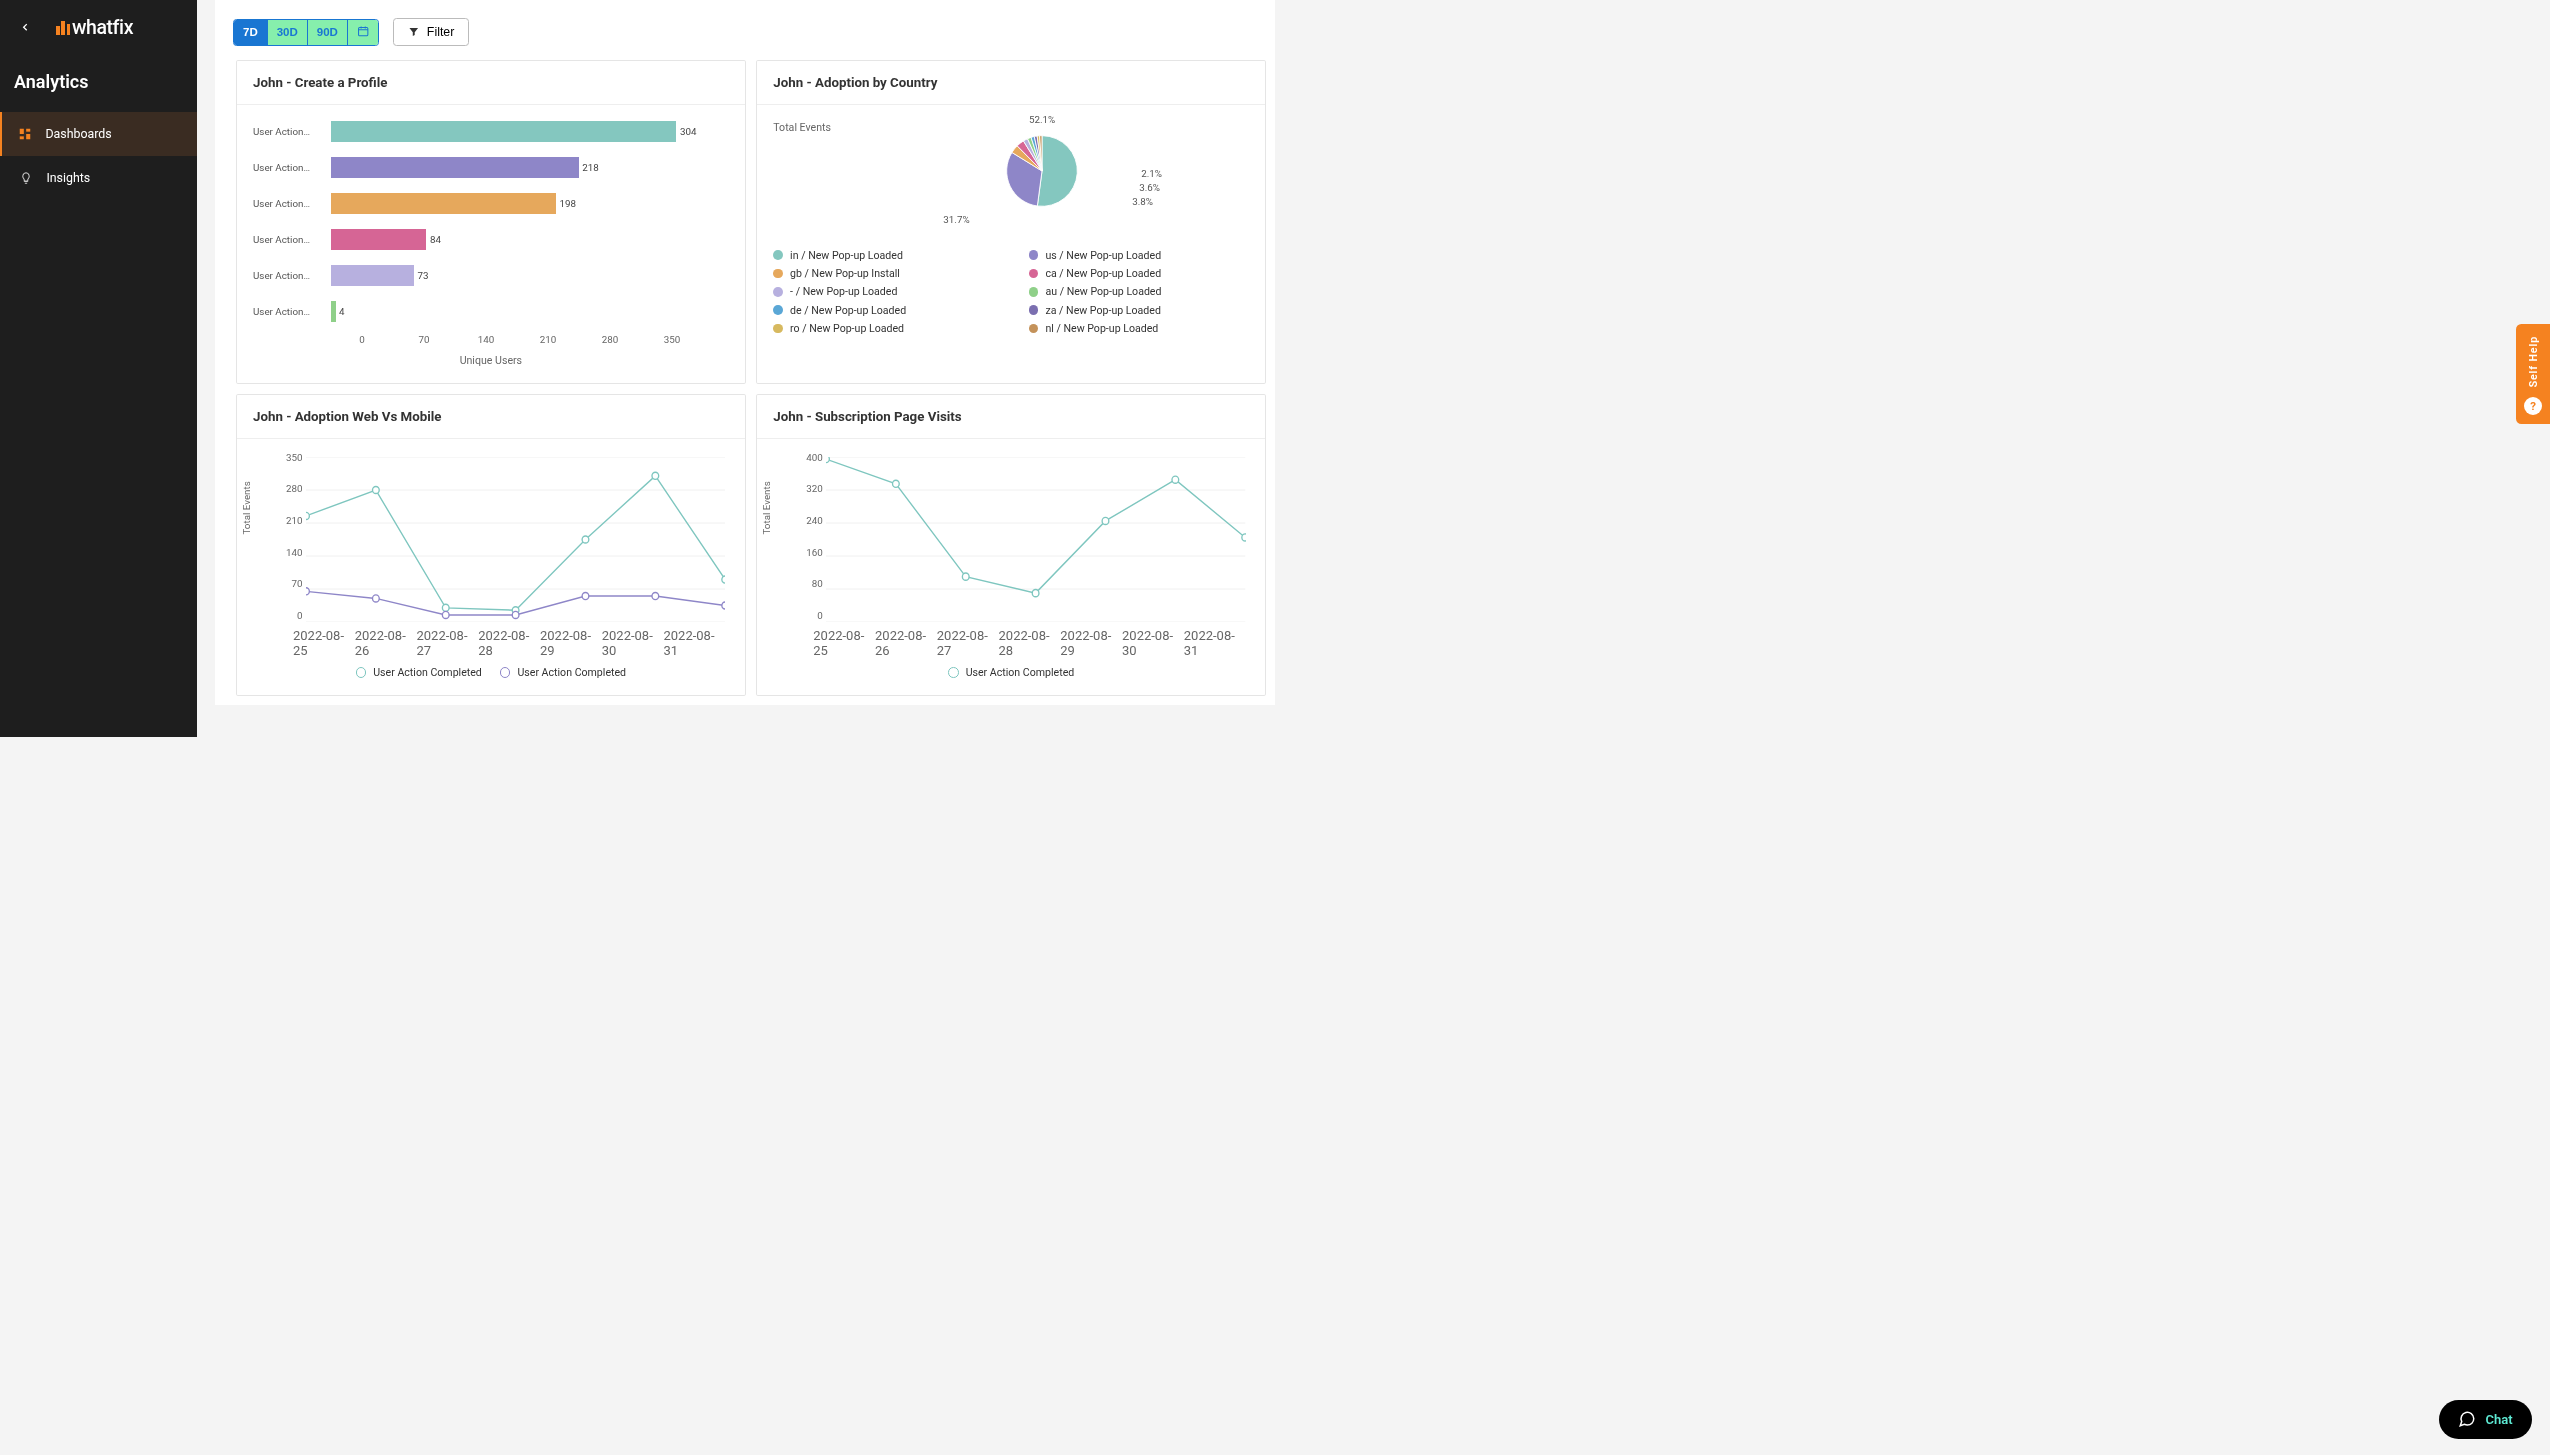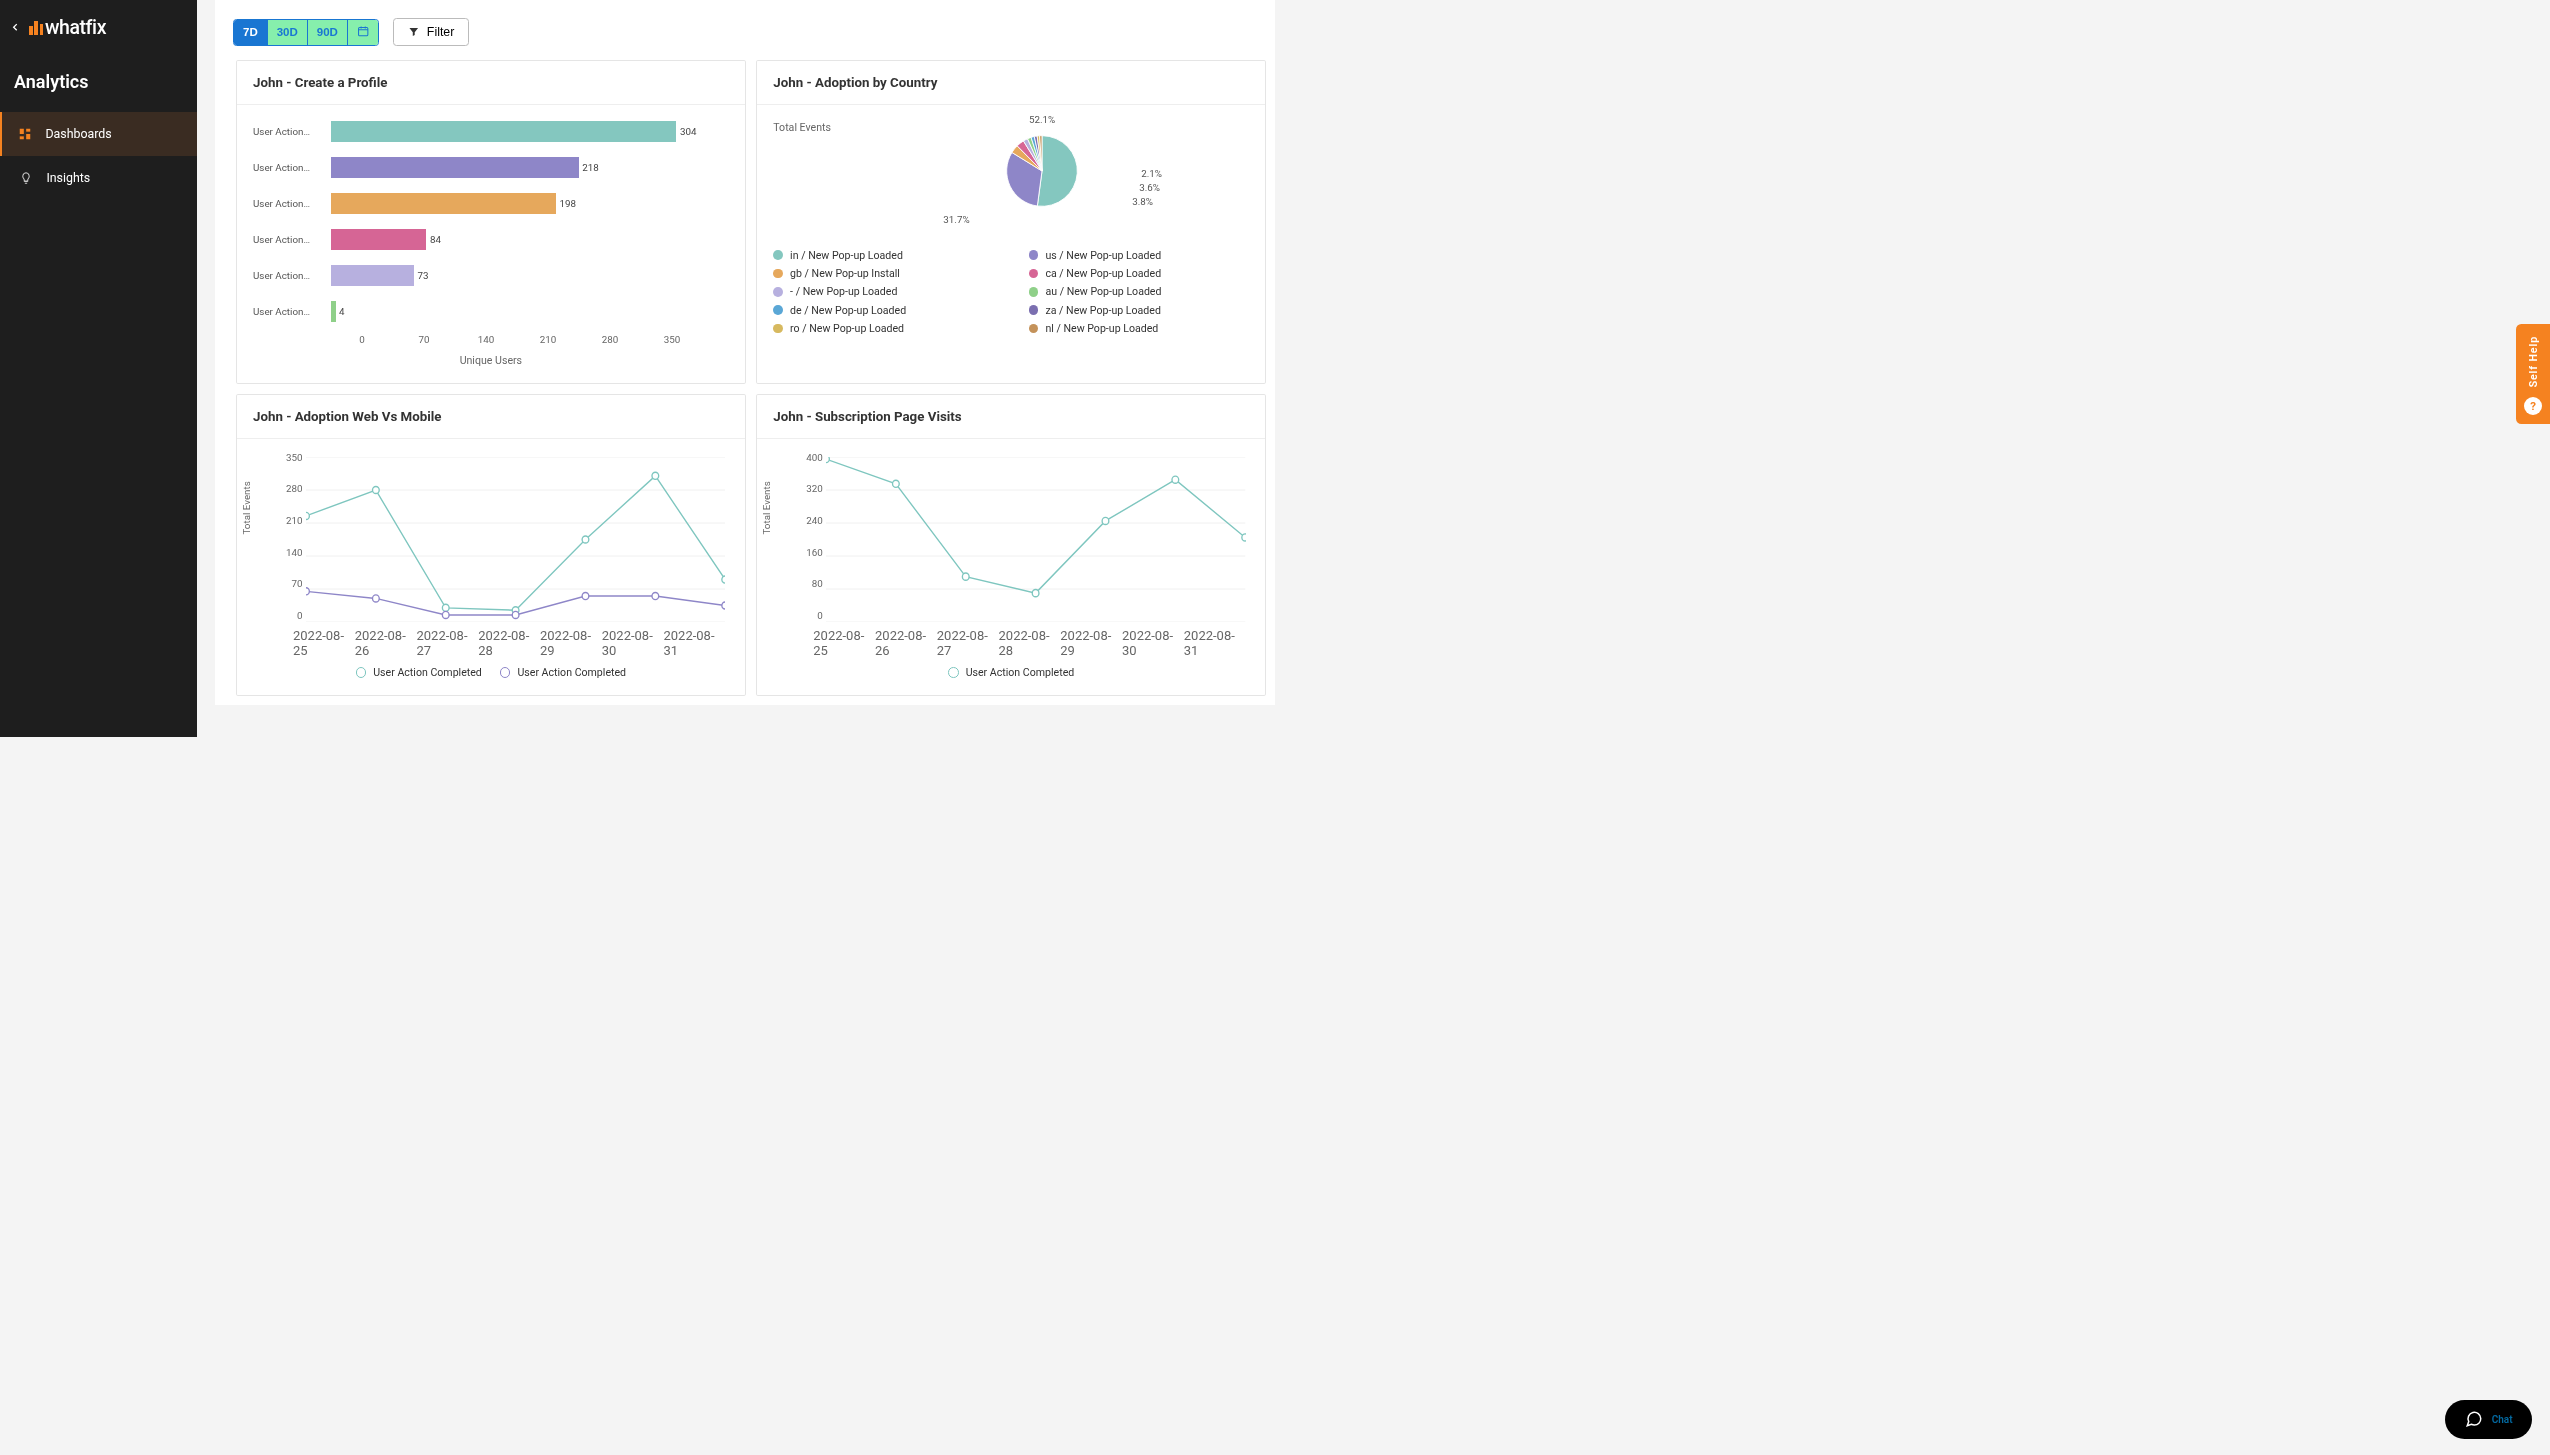--- a/index.html
+++ b/index.html
@@ -16,22 +16,22 @@
     width: 197px;
     background: #1e1e1e;
     color: #fff;
     display: flex;
     flex-direction: column;
     flex-shrink: 0;
   }
   .logo-row {
     display: flex;
     align-items: center;
-    padding: 16px 6px;
-    gap: 5px;
+    padding: 16px 16px;
+    gap: 22px;
   }
   .back-arrow {
     width: 18px; height: 18px;
     display: flex; align-items: center; justify-content: center;
     cursor: pointer;
   }
   .logo-text { font-size: 19.5px; font-weight: 500; letter-spacing: -0.4px; }
   .logo-bars { display: inline-flex; align-items: flex-end; gap: 1.8px; margin-right: 1.8px; }
   .logo-bars span { display:inline-block; width:3.5px; background:#f58220; }
   .analytics-title { padding: 16px 14px 19.5px 14px; font-size: 18px; font-weight: 600; }
@@ -147,25 +147,25 @@
     display:flex; flex-direction:column; align-items:center; gap:9px;
     font-size:10.6px; font-weight:600;
     cursor:pointer;
   }
   .self-help .vtext { writing-mode: vertical-rl; transform: rotate(180deg); letter-spacing:0.9px;}
   .self-help .qmark { width:18px;height:18px;border-radius:50%;background:#fff;color:#f58220;display:flex;align-items:center;justify-content:center;font-size:11.5px;font-weight:700;}
 
   
   .chat-pill {
     position: fixed; right: 18px; bottom: 16px;
-    background:#000; color:#0369a1;
+    background:#000; color:#5eead4;
     border-radius: 27px;
     padding: 10.6px 19.5px;
     display:flex; align-items:center; gap:9px;
-    font-size:10px; font-weight:600; cursor:pointer;
+    font-size:13px; font-weight:600; cursor:pointer;
   }
 </style>
 </head>
 <body>
 
 <div class="app">
   <aside class="sidebar">
     <div class="logo-row">
       <div class="back-arrow">
         <svg width="12.4" height="12.4" viewBox="0 0 24 24" fill="none" stroke="#fff" stroke-width="2.5">

